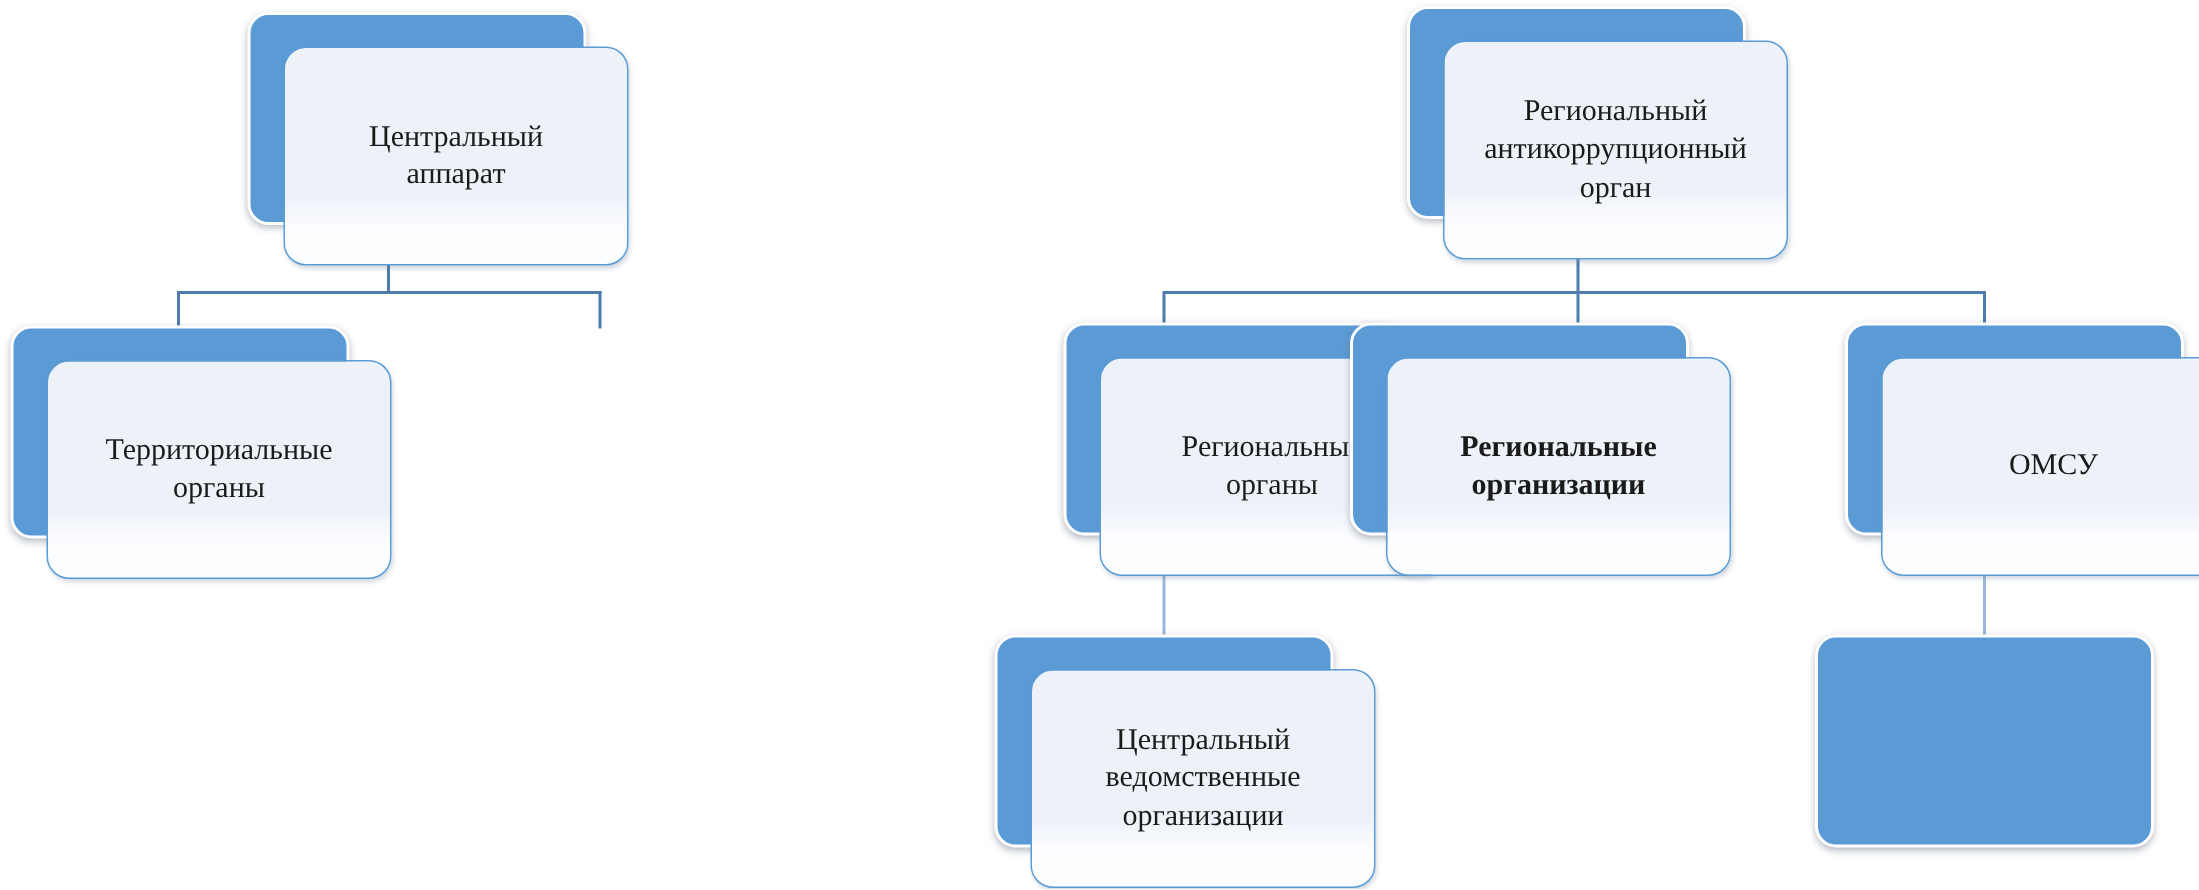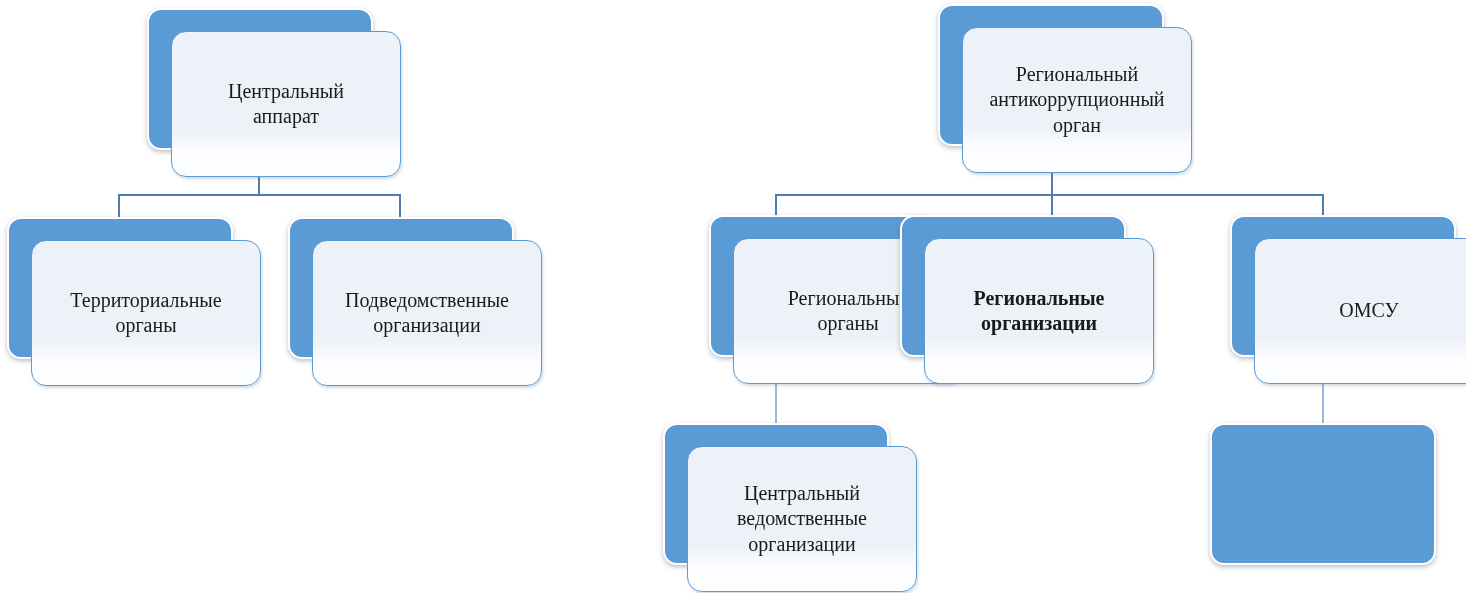--- a/index.html
+++ b/index.html
@@ -64,40 +64,34 @@
   <div class="conn" style="left:399px; top:194px; width:2px; height:25px;"></div>
 
   <div class="conn" style="left:1051px; top:172px; width:2px; height:24px;"></div>
   <div class="conn" style="left:776px; top:194px; width:548px; height:2px;"></div>
   <div class="conn" style="left:775px; top:194px; width:2px; height:25px;"></div>
   <div class="conn" style="left:1051px; top:194px; width:2px; height:25px;"></div>
   <div class="conn" style="left:1322px; top:194px; width:2px; height:25px;"></div>
   <div class="conn light" style="left:775px; top:384px; width:2px; height:41px;"></div>
   <div class="conn light" style="left:1322px; top:384px; width:2px; height:41px;"></div>
 
-  <div class="node" style="left:147px; top:8px;padding-left:20px;">
+  <div class="node" style="left:165px; top:8px;padding-left:20px;">
     <div class="back"></div>
     <div class="front">
       <span class="label">Центральный аппарат</span>
     </div>
   </div>
 
   <div class="node" style="left:7px; top:217px;">
     <div class="back"></div>
     <div class="front">
       <span class="label">Территориальные органы</span>
     </div>
   </div>
 
-  <div class="node" style="left:288px; top:217px;">
-    <div class="back"></div>
-    <div class="front">
-      <span class="label">Подведомственные организации</span>
-    </div>
-  </div>
 
   <div class="node" style="left:938px; top:4px;">
     <div class="back"></div>
     <div class="front">
       <span class="label">Региональный антикоррупционный орган</span>
     </div>
   </div>
 
   <div class="node" style="left:663px; top:215px;margin-left:46px;">
     <div class="back"></div>

